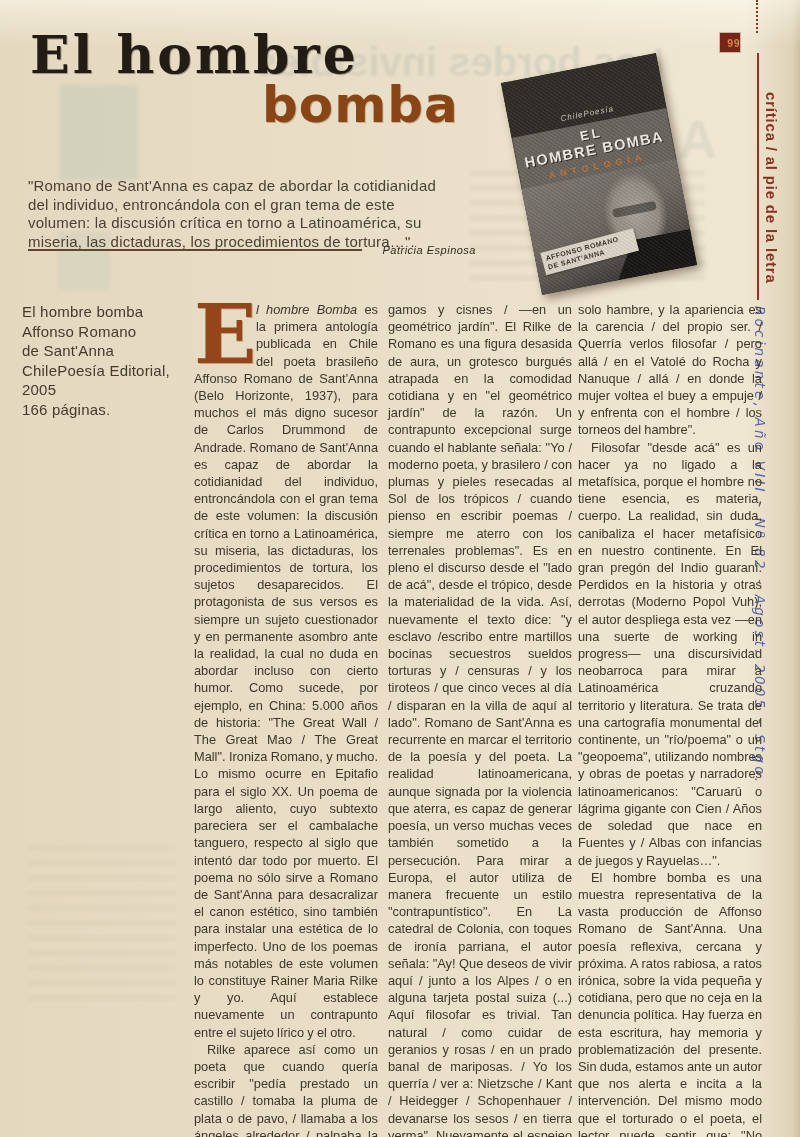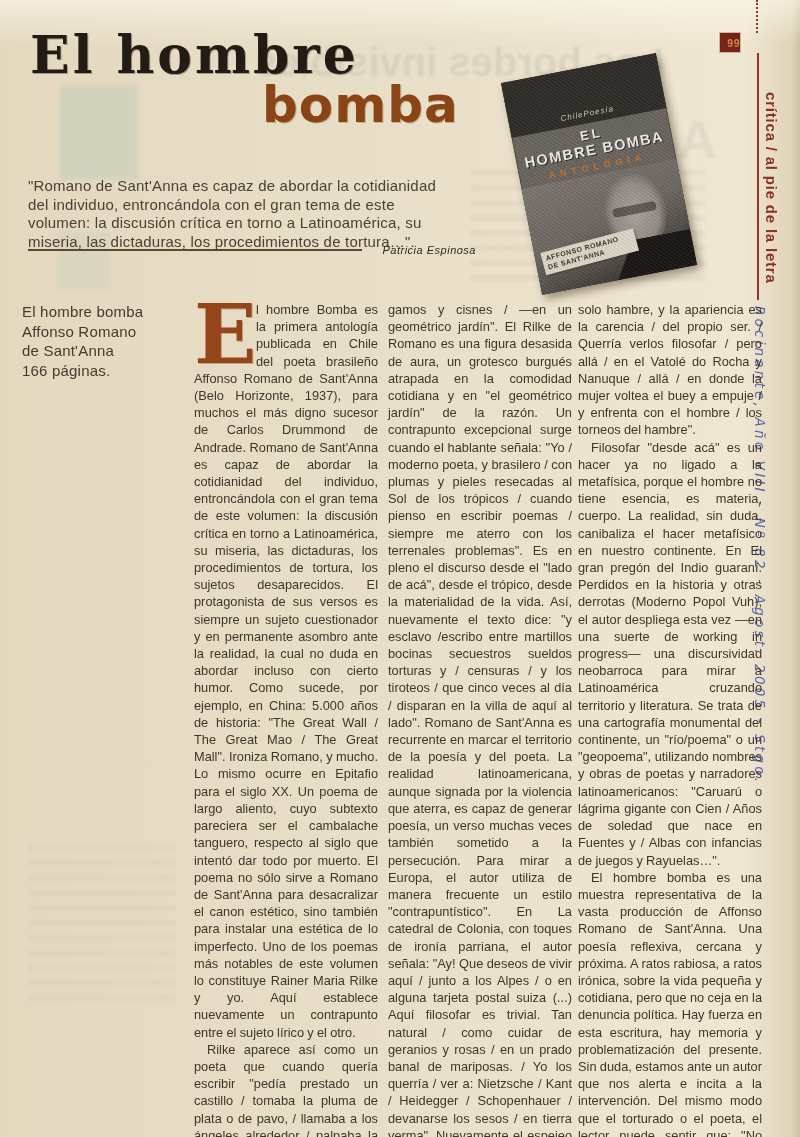--- a/index.html
+++ b/index.html
@@ -34,21 +34,21 @@
   .bookinfo{width:168px;font-size:15px;line-height:19.5px;color:#443b2e;letter-spacing:.2px;}
 
   
   .col{position:absolute;width:184px;}
   .col p{margin:0;font-size:12.8px;line-height:17.2px;text-align:justify;color:#3e362b;
     hyphens:auto;-webkit-hyphens:auto;word-spacing:-.3px;}
   .col p.indent{text-indent:13px;}
   .dropcap{float:left;width:56px;height:66px;margin:2px 6px 0 0;
     font-family:"DejaVu Serif",serif;font-weight:700;font-size:82px;line-height:62px;
     color:#95451a;text-align:center;text-shadow:1px 1px 0 rgba(130,60,20,.35);}
-  .lead-italic{}
+  .lead-italic{font-style:italic;}
 
   
   .rail-dotted{border-left:2px dotted #8c3522;height:33px;}
   .rail-line{width:2px;background:#8c3522;}
   .badge{width:20px;height:19px;background:#77241626;background:#772416;display:flex;align-items:center;justify-content:center;
     font-size:10.5px;font-weight:700;color:#d08a44;letter-spacing:.5px;box-shadow:0 0 0 1px rgba(90,30,16,.25);}
   .vlabel{writing-mode:vertical-rl;font-size:15px;font-weight:700;color:#8c3020;letter-spacing:.8px;white-space:nowrap;}
   .handwriting{writing-mode:vertical-rl;font-size:13.5px;font-style:italic;color:#3e50a5;opacity:.85;
     letter-spacing:3.2px;white-space:nowrap;font-family:"DejaVu Sans",sans-serif;}
 
@@ -120,20 +120,21 @@
     <span>99</span>
   </div>
   <div class="abs rail-line" style="left:757px;top:53px;height:247px;"></div>
   <div class="abs vlabel" style="left:763px;top:92px;">crítica / al pie de la letra</div>
   <div class="abs handwriting" style="left:752px;top:306px;">Rocinante, Año VIII - Nº 82 - Agost. 2005 - Stgo.</div>
 
   <div class="abs bookinfo" style="left:22px;top:302px;">
     <div>El hombre bomba</div>
     <div>Affonso Romano</div>
     <div>de Sant'Anna</div>
+    <div>ChilePoesía Editorial, 2005</div>
     <div>166 páginas.</div>
   </div>
 
   <div class="col" style="left:194px;top:301px;">
     <p>
       <span class="dropcap">E</span><span class="lead-italic">l hombre Bomba</span><span> es la primera antología publicada en Chile del poeta brasileño Affonso Romano de Sant'Anna (Belo Horizonte, 1937), para muchos el más digno sucesor de Carlos Drummond de Andrade. Romano de Sant'Anna es capaz de abordar la cotidianidad del individuo, entroncándola con el gran tema de este volumen: la discusión crítica en torno a Latinoamérica, su miseria, las dictaduras, los procedimientos de tortura, los sujetos desaparecidos. El protagonista de sus versos es siempre un sujeto cuestionador y en permanente asombro ante la realidad, la cual no duda en abordar incluso con cierto humor. Como sucede, por ejemplo, en China: 5.000 años de historia: "The Great Wall / The Great Mao / The Great Mall". Ironiza Romano, y mucho. Lo mismo ocurre en Epitafio para el siglo XX. Un poema de largo aliento, cuyo subtexto pareciera ser el cambalache tanguero, respecto al siglo que intentó dar todo por muerto. El poema no sólo sirve a Romano de Sant'Anna para desacralizar el canon estético, sino también para instalar una estética de lo imperfecto. Uno de los poemas más notables de este volumen lo constituye Rainer Maria Rilke y yo. Aquí establece nuevamente un contrapunto entre el sujeto lírico y el otro.</span>
     </p>
     <p class="indent">Rilke aparece así como un poeta que cuando quería escribir "pedía prestado un castillo / tomaba la pluma de plata o de pavo, / llamaba a los ángeles alrededor / palpaba la soledad / como un delfín / conversando cosas al gusto europeo / entre esculpidos</p>
   </div>
 

